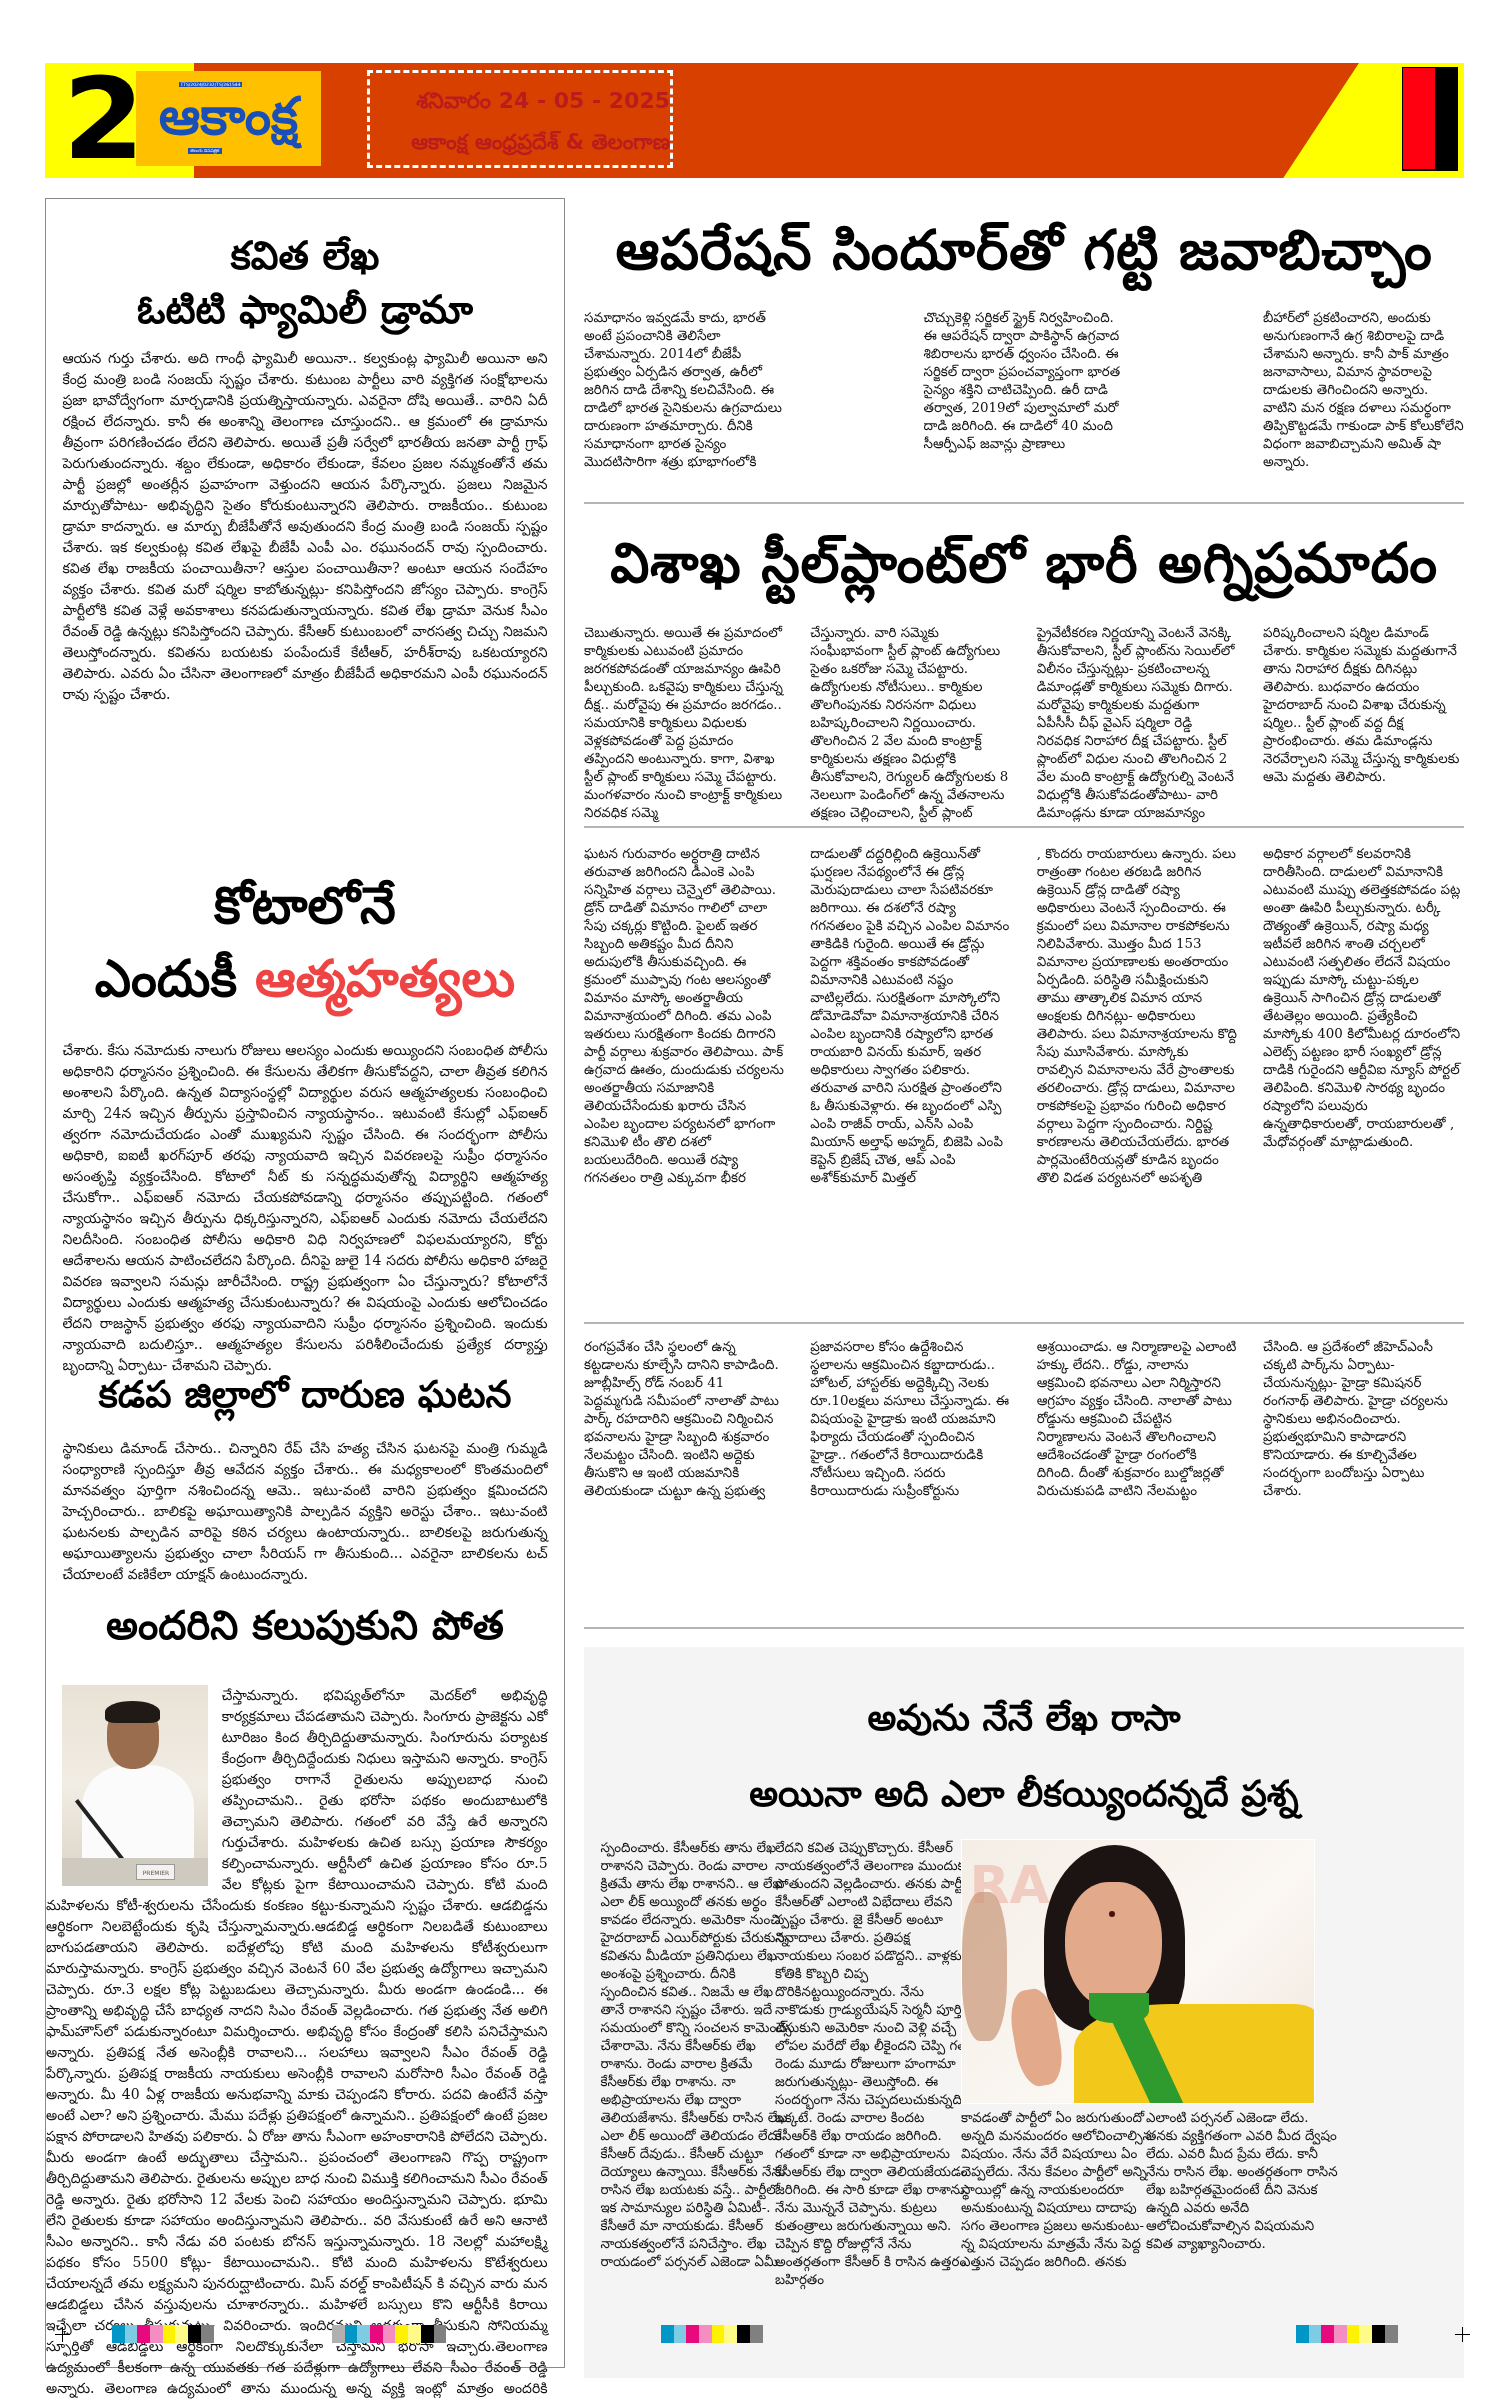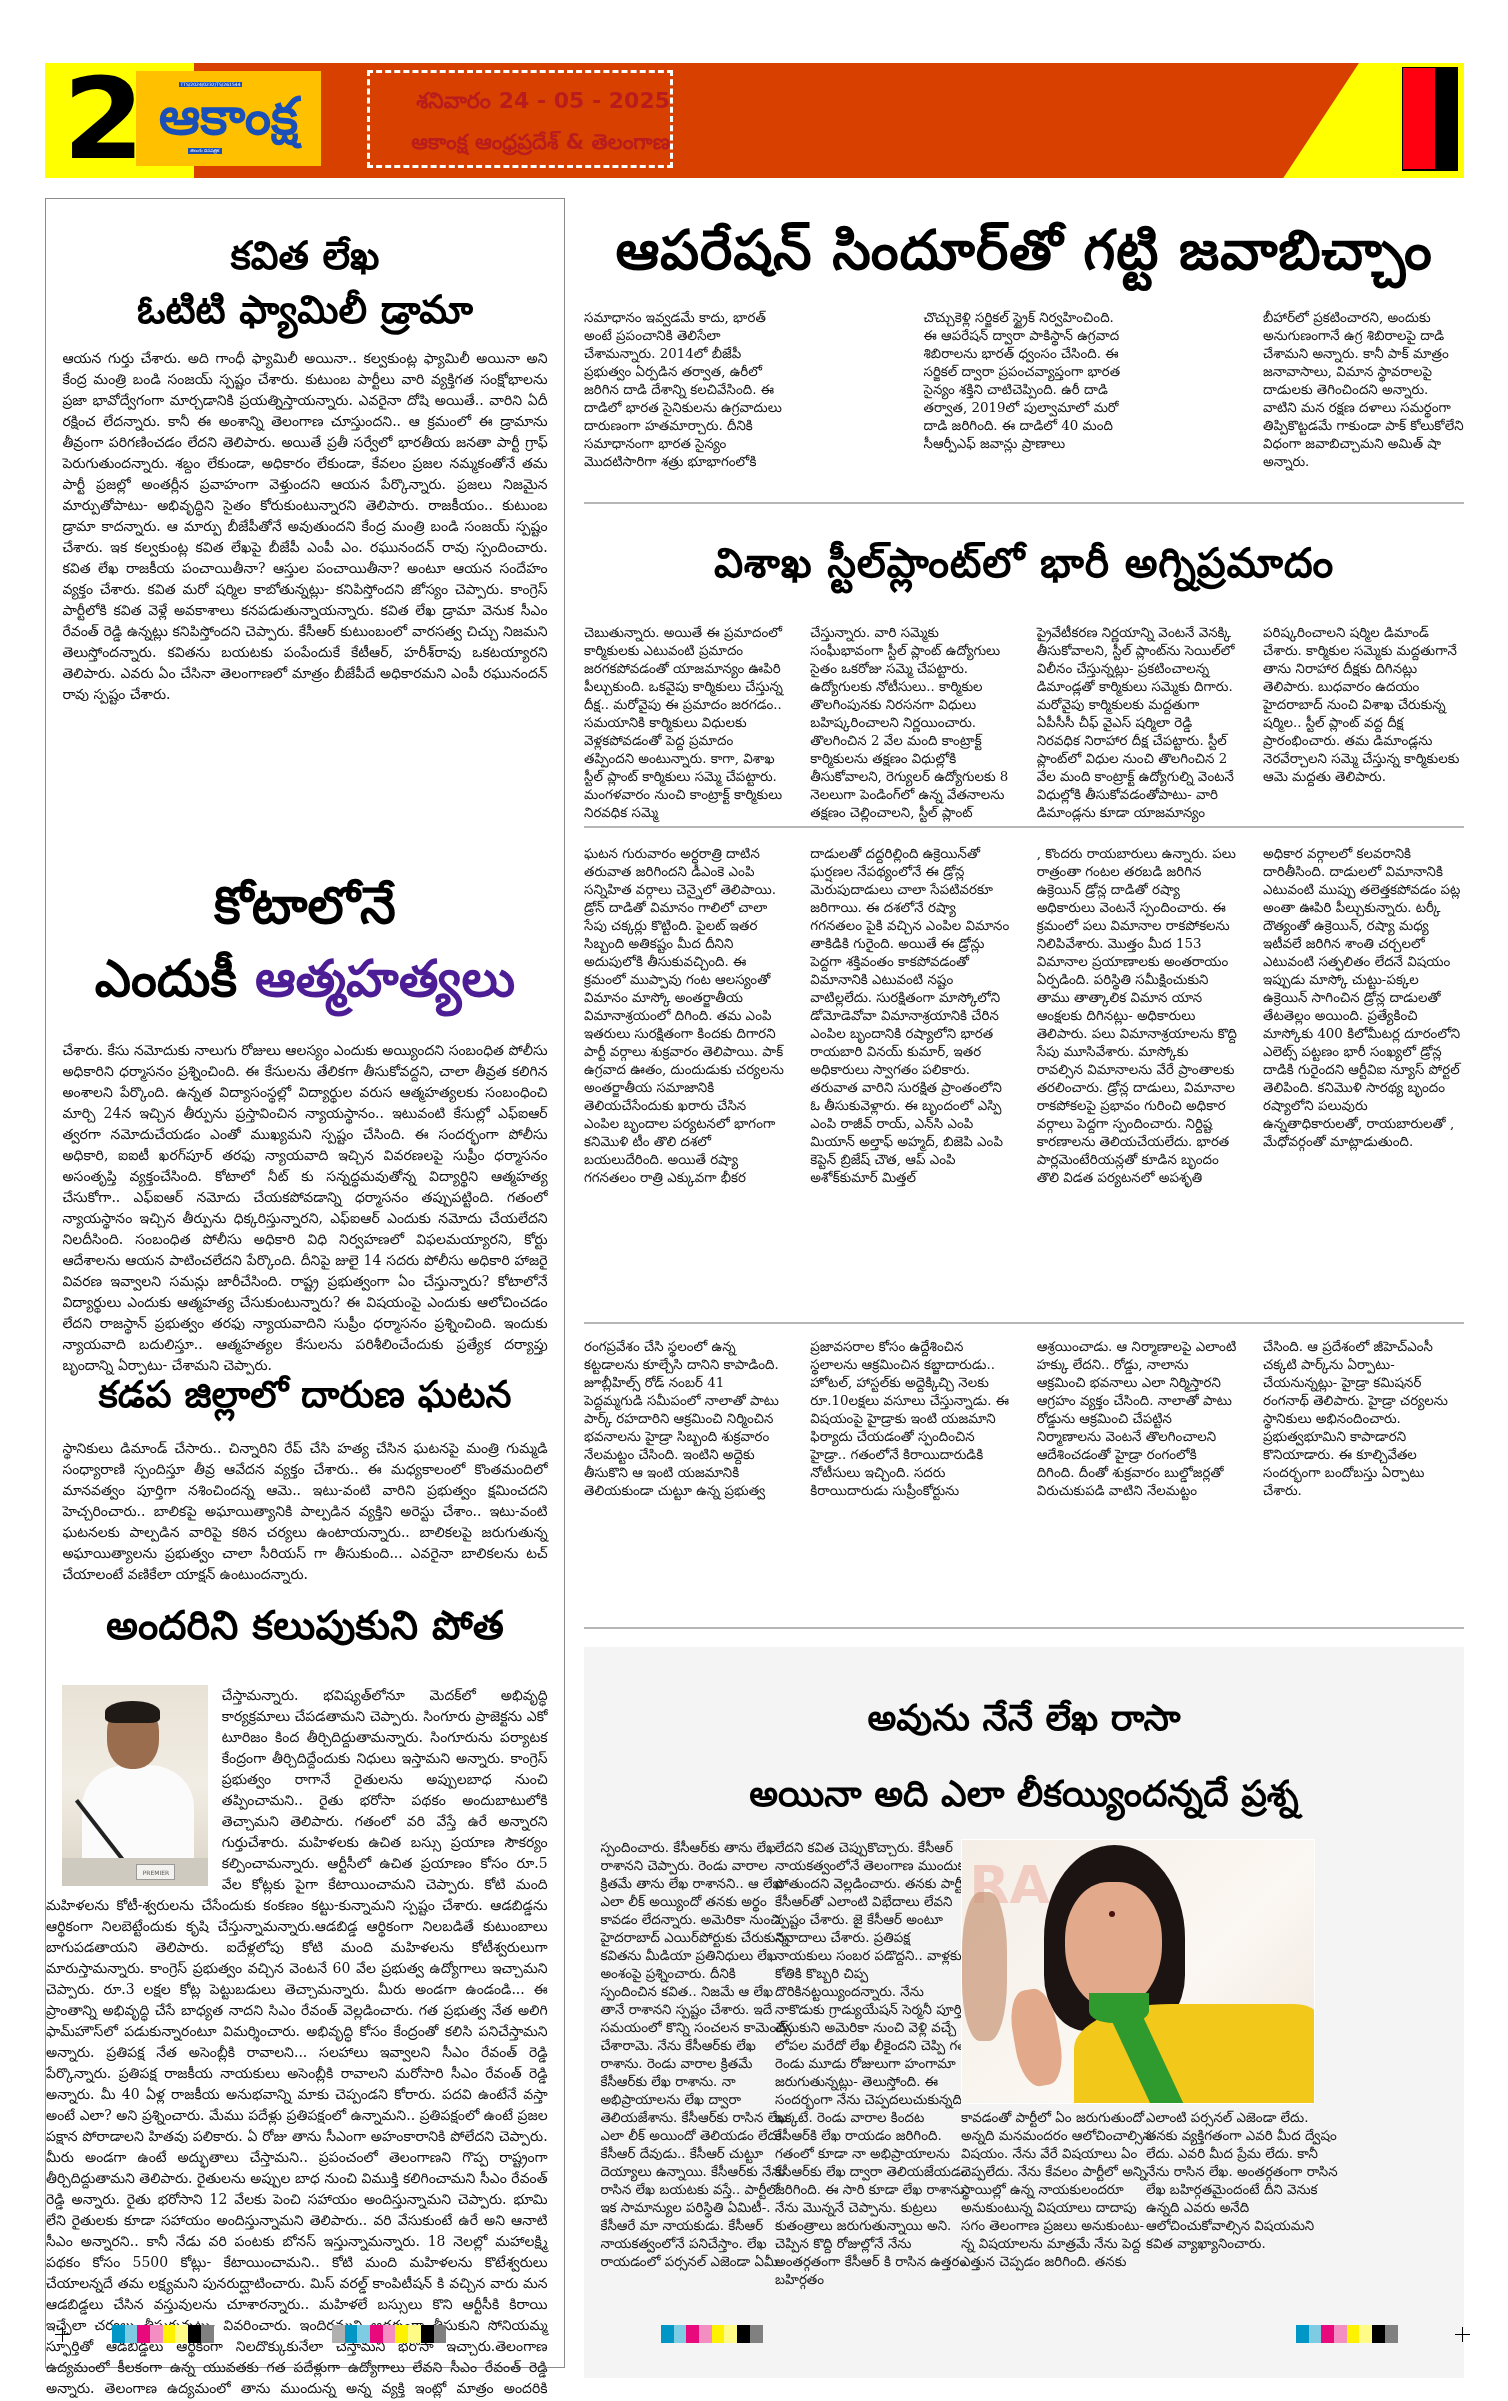--- a/index.html
+++ b/index.html
@@ -24,21 +24,21 @@
   .edition-text { display: block; margin-top: 10.4px; font-size: 21px; font-weight: bold; line-height: 30px; }
   .flag { position: absolute; right: 6px; top: 3.7px; width: 56px; height: 104px; background: #000; border: 0.7px solid #000; }
   .flag-red { position: absolute; left: 0; top: 0; width: 32px; height: 101px; background: #ff0010; }
 
   
   .left-col { position: absolute; left: 45px; top: 198px; width: 520px; height: 2170px;
     border: 1.5px solid #8a8a8a; background: #fff; }
   .l-head { text-align: center; font-weight: 900; color: #000; }
   .l-body { font-family: "DejaVu Serif", serif; font-size: 14px; line-height: 21px; color: #111;
     text-align: justify; padding: 0 16.4px; }
-  .red { color: #4c1d95; }
+  .red { color: #ef4444; }
 
   .h-kavita { position: absolute; left: 0; right: 0; top: 30px; font-size: 39px; line-height: 54px; }
   .b-kavita { position: absolute; left: 0; right: 0; top: 149px; }
   .h-kota { position: absolute; left: 0; right: 0; top: 670px; font-size: 51px; line-height: 73px; }
   .b-kota { position: absolute; left: 0; right: 0; top: 841px; }
   .h-kadapa { position: absolute; left: 0; right: 0; top: 1170px; font-size: 37px; line-height: 52px; }
   .b-kadapa { position: absolute; left: 0; right: 0; top: 1239px; }
   .h-pota { position: absolute; left: 0; right: 0; top: 1396px; font-size: 40px; line-height: 60px; }
   .pota-wrap { position: absolute; left: 0; right: 0; top: 1486px; }
   .pota-photo { float: left; width: 146px; height: 201px; margin: 0 13.4px 6px 16.4px; position: relative;
@@ -53,21 +53,21 @@
 
   
   .right { position: absolute; left: 584px; top: 198px; width: 880px; }
   .story { position: absolute; left: 0; width: 880px; }
   .r-head { text-align: center; font-weight: 900; color: #000; white-space: nowrap; letter-spacing: 0.7px; }
   .cols4 { display: flex; justify-content: space-between; gap: 16px; }
   .cols4 .col { width: 201px; font-family: "DejaVu Serif", serif; font-size: 13.4px; line-height: 18px; color: #111; }
   .rule { position: absolute; left: 0; width: 880px; height: 1.5px; background: #b5b5b5; }
 
   .s1 { top: 0; }      .s1 .r-head { font-size: 55px; line-height: 104px; }  .s1 .cols4 { margin-top: 7.4px; }
-  .s2 { top: 313px; }  .s2 .r-head { font-size: 41px; line-height: 104px; }  .s2 .cols4 { margin-top: 9px; }
+  .s2 { top: 313px; }  .s2 .r-head { font-size: 55px; line-height: 104px; }  .s2 .cols4 { margin-top: 9px; }
   .s3 { top: 637px; }  .s3 .r-head { font-size: 55px; line-height: 104px; }  .s3 .cols4 { margin-top: 10.4px; }
   .s4 { top: 1131px; } .s4 .r-head { font-size: 60px; line-height: 112px; }  .s4 .cols4 { margin-top: 9px; }
 
   .rule1 { top: 304px; } .rule2 { top: 628px; } .rule3 { top: 1124px; } .rule4 { top: 1429px; }
 
   .kavitha-box { position: absolute; left: 0; top: 1449px; width: 880px; height: 731px; background: #f3f4f3; }
   .kb-head { position: absolute; left: 0; right: 0; text-align: center; font-weight: 900; font-size: 36px; color: #000; }
   .kb-head1 { top: 30px; line-height: 82px; }
   .kb-head2 { top: 106px; line-height: 82px; }
   .kb-col { position: absolute; width: 195px; font-family: "DejaVu Serif", serif; font-size: 13.4px; line-height: 18px; color: #111; }

